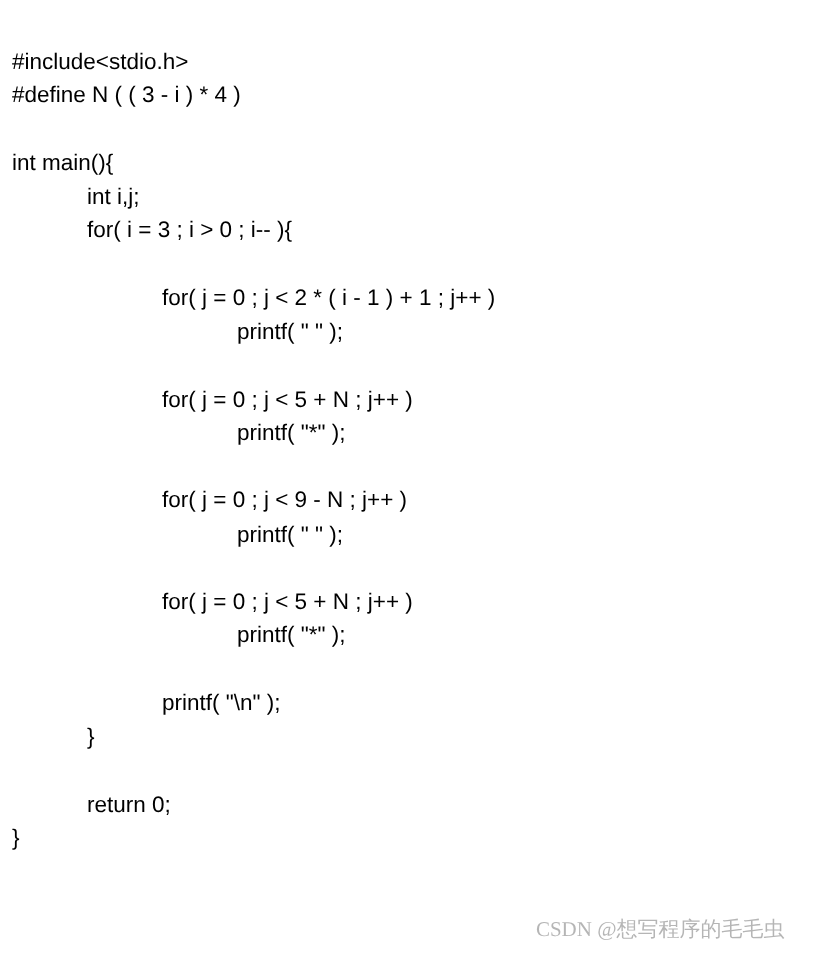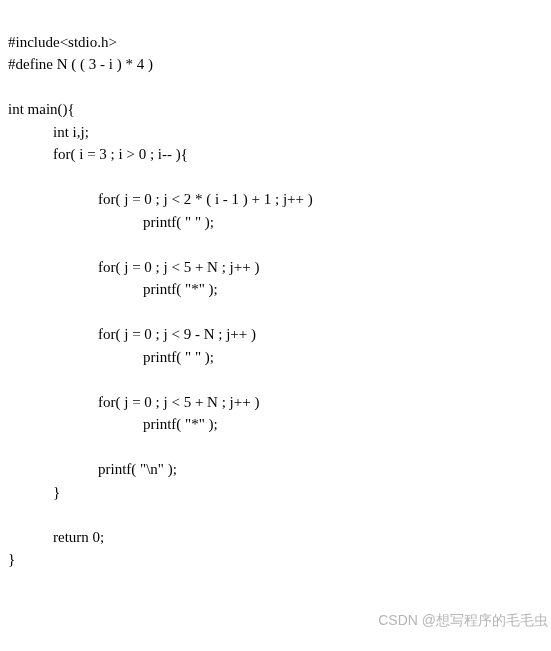--- a/index.html
+++ b/index.html
@@ -11,29 +11,29 @@
       background: #ffffff;
       color: #000000;
       width: 551px;
       height: 651px;
       box-sizing: border-box;
       position: relative;
       overflow: hidden;
     }
     .code {
       white-space: pre;
-      font-family: Liberation Serif, serif;
+      font-family: Liberation Sans, sans-serif;
     }
     .watermark {
       position: absolute;
       bottom: 20px;
-      right: 3px;
+      right: 28px;
       color: rgba(120, 120, 120, 0.55);
       font-size: 14px;
-      font-family: Liberation Sans, sans-serif;
+      font-family: Liberation Serif, serif;
       pointer-events: none;
     }
     .cursor {
       display: inline-block;
       width: 1px;
       height: 16px;
       background: transparent;
       vertical-align: text-bottom;
     }
   </style>

